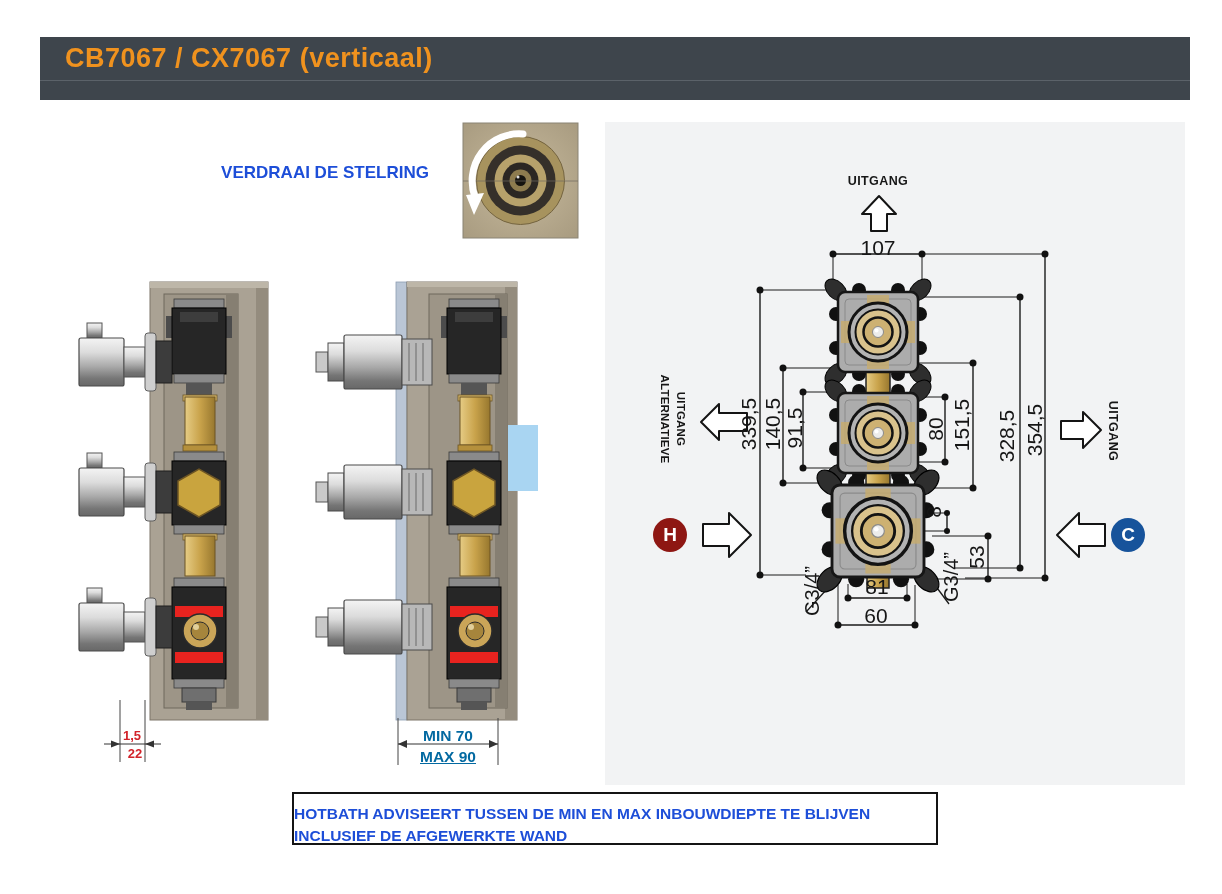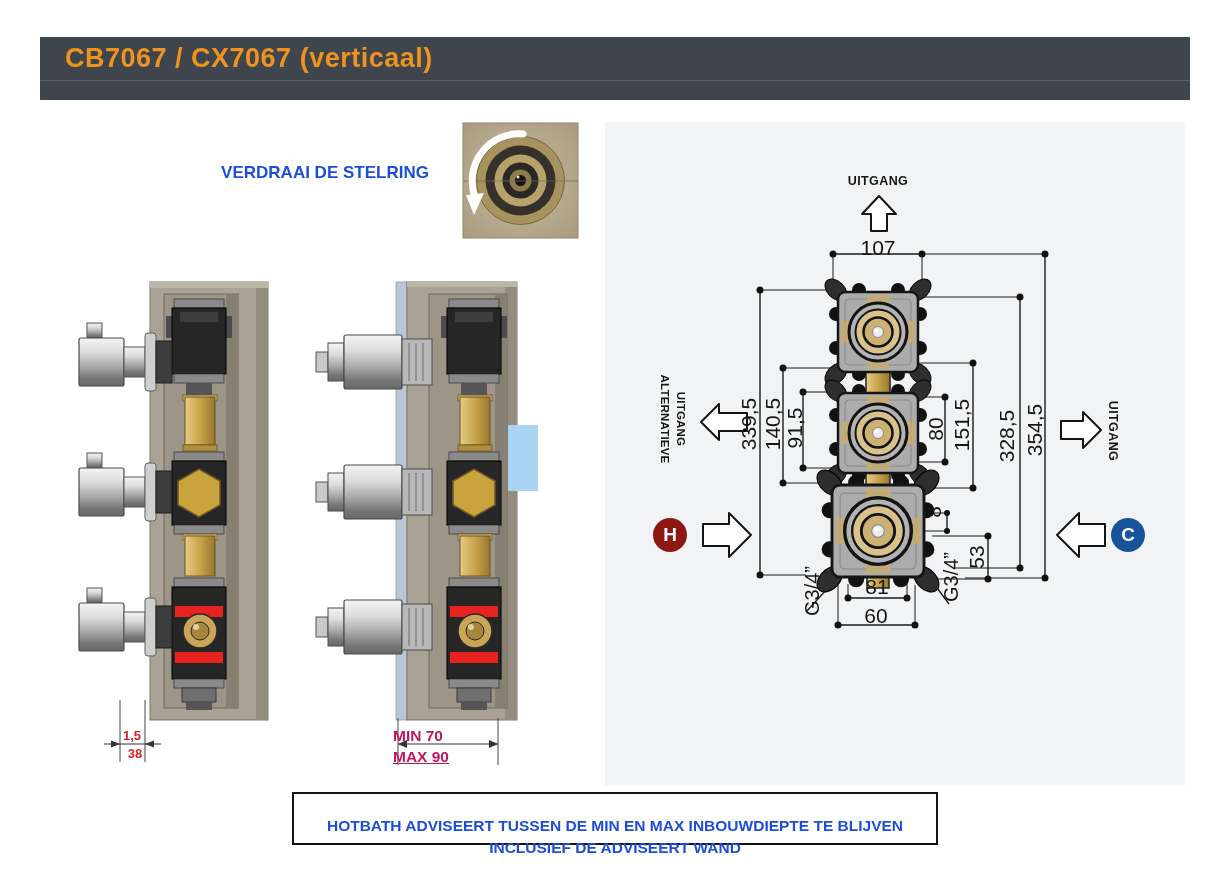--- a/index.html
+++ b/index.html
@@ -9,33 +9,33 @@
   .hdr{position:absolute;left:40px;top:37px;width:1150px;height:63px;background:#3E454C;}
   .hdr-rule{position:absolute;left:0;top:43px;width:100%;height:1px;background:#5b6269;}
   .hdr-title{position:absolute;left:25px;top:6px;font-size:27px;font-weight:bold;
              color:#F0921E;letter-spacing:.5px;white-space:nowrap;}
   
   .red{color:#1d4ed8;font-weight:bold;}
   .instr{position:absolute;left:205px;top:163px;width:240px;text-align:center;
          font-size:17px;line-height:20px;}
   .advisory{position:absolute;left:292px;top:792px;width:646px;height:53px;
             border:2px solid #141414;box-sizing:border-box;background:#fff;
-            text-align:center;font-size:15.5px;line-height:22px;padding-top:21px;}
+            font-size:15.5px;line-height:22px;padding-top:9px;}
   
   .lbl{position:absolute;white-space:nowrap;color:#161616;}
   .dim{font-size:21px;width:100px;text-align:center;line-height:24px;}
   .thread{font-size:20px;}
   .rotccw{transform:rotate(-90deg);}
   .rotcw{transform:rotate(90deg);}
   .outlet{font-size:12.5px;font-weight:bold;width:120px;text-align:center;letter-spacing:.4px;}
   .altlabel{font-size:11.5px;font-weight:bold;width:120px;text-align:center;letter-spacing:.2px;}
   .badge{position:absolute;width:34px;height:34px;border-radius:50%;color:#fff;
          font-weight:bold;font-size:19px;text-align:center;line-height:34px;}
   .rsm{position:absolute;font-size:13px;font-weight:bold;color:#D2232A;width:60px;text-align:center;}
-  .rmed{position:absolute;font-size:15.5px;font-weight:bold;color:#be185d;width:110px;text-align:left;}
+  .rmed{position:absolute;font-size:15.5px;font-weight:bold;color:#0369a1;width:110px;text-align:center;}
   .art{position:absolute;left:0;top:0;}
 </style>
 </head>
 <body>
 
 <div class="page">
 
   <div class="hdr">
     <div class="hdr-rule"></div>
     <div class="hdr-title">CB7067 / CX7067 (verticaal)</div>
@@ -306,21 +306,21 @@
         <polygon points="1057,535 1079,513 1079,524 1105,524 1105,546 1079,546 1079,557"></polygon>
       </g>
     </g>
   </svg>
 
   <div class="instr red">
     <div>VERDRAAI DE STELRING</div>
   </div>
 
   <div class="rsm" style="left:102px;top:728px;">1,5</div>
-  <div class="rsm" style="left:105px;top:746px;">38</div>
+  <div class="rsm" style="left:105px;top:746px;">22</div>
   <div class="rmed" style="left:393px;top:727px;">MIN 70</div>
   <div class="rmed" style="left:393px;top:748px;text-decoration:underline;">MAX 90</div>
 
   <div class="lbl outlet" style="left:818px;top:174px;">UITGANG</div>
   <div class="lbl altlabel rotcw" style="left:605px;top:413px;">ALTERNATIEVE</div>
   <div class="lbl altlabel rotcw" style="left:621px;top:413px;">UITGANG</div>
   <div class="lbl outlet rotcw" style="left:1053px;top:424px;">UITGANG</div>
 
   <div class="lbl dim" style="left:828px;top:236px;">107</div>
   <div class="lbl dim rotccw" style="left:699px;top:412px;">339,5</div>
@@ -335,16 +335,16 @@
   <div class="lbl dim" style="left:827px;top:575px;">81</div>
   <div class="lbl dim" style="left:826px;top:604px;">60</div>
   <div class="lbl dim thread rotccw" style="left:762px;top:579px;">G3/4”</div>
   <div class="lbl dim thread rotccw" style="left:901px;top:565px;">G3/4”</div>
 
   <div class="badge" style="left:653px;top:518px;background:#8E1713;">H</div>
   <div class="badge" style="left:1111px;top:518px;background:#17539B;">C</div>
 
   <div class="advisory red">
     <div>HOTBATH ADVISEERT TUSSEN DE MIN EN MAX INBOUWDIEPTE TE BLIJVEN</div>
-    <div>INCLUSIEF DE ADVISEERT WAND</div>
+    <div>INCLUSIEF DE AFGEWERKTE WAND</div>
   </div>
 
 </div>
 
 </body></html>

